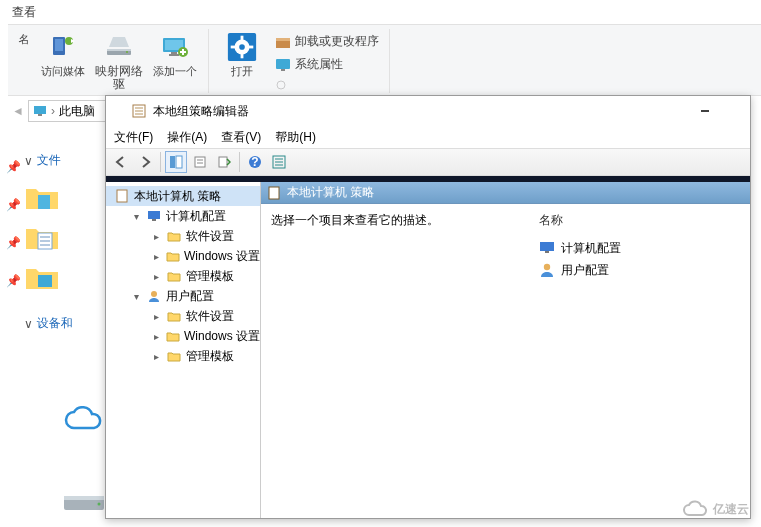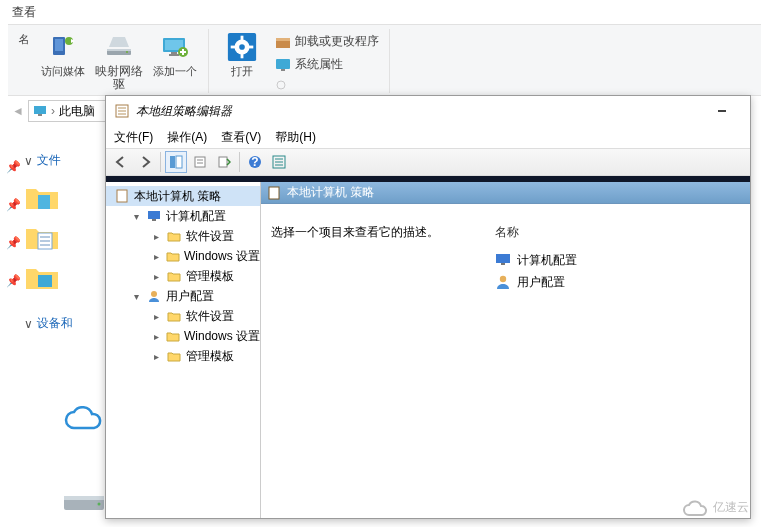--- a/index.html
+++ b/index.html
@@ -19,21 +19,21 @@
 .nav-row { display: flex; align-items: center; height: 30px; padding: 2px 4px; gap: 4px; background: #fff; }
 .breadcrumb { flex: 1; border: 1px solid #ccc; height: 22px; display: flex; align-items: center; padding: 0 4px; gap: 4px; }
 
 .sidebar-left { position: absolute; left: 0; top: 130px; width: 110px; padding: 10px 6px 6px 24px; }
 .side-head { color: #1a66b8; font-size: 13px; display: flex; align-items: center; gap: 4px; margin-bottom: 8px; margin-top: 12px; }
 .side-item { display: flex; align-items: center; gap: 6px; height: 40px; }
 .side-item .folder { width: 36px; height: 28px; }
 
 
 .gpedit { position: absolute; left: 105px; top: 95px; right: 10px; bottom: 8px; background: #fff; border: 1px solid #9a9a9a; box-shadow: 0 2px 8px rgba(0,0,0,0.25); display: flex; flex-direction: column; }
-.titlebar { height: 30px; display: flex; align-items: center; padding: 0 8px; background: #fff; font-style: italic; }
+.titlebar { height: 30px; display: flex; align-items: center; padding: 0 25px; background: #fff; }
 .titlebar .ttl { font-size: 12px; color: #000; flex: 1; }
 .winbtn { width: 40px; height: 28px; display: flex; align-items: center; justify-content: center; cursor: pointer; }
 .menubar { height: 22px; display: flex; align-items: center; gap: 14px; padding: 0 8px; color: #000; }
 .menubar span { cursor: pointer; }
 .toolbar { height: 28px; display: flex; align-items: center; gap: 2px; padding: 0 4px; border-top: 1px solid #ddd; border-bottom: 1px solid #ddd; background: linear-gradient(#f8f8f8,#ececec); }
 .tbtn { width: 22px; height: 22px; display: flex; align-items: center; justify-content: center; cursor: pointer; }
 .tbtn.box { border: 1px solid #8ab3e0; background: #e8f1fb; }
 .tsep { width: 1px; height: 20px; background: #ccc; margin: 0 2px; }
 
 .gp-body { flex: 1; display: flex; border-top: 6px solid #0f172a; }
@@ -41,29 +41,29 @@
 .tree-row { display: flex; align-items: center; height: 20px; padding-left: 4px; white-space: nowrap; cursor: pointer; }
 .tree-row.sel { background: #cfe3f7; }
 .tree-row.d1 { padding-left: 8px; }
 .tree-row.d2 { padding-left: 28px; }
 .tree-row.d3 { padding-left: 48px; }
 .tglyph { width: 10px; color: #666; font-size: 10px; margin-right: 2px; }
 .ticn { width: 16px; height: 16px; margin-right: 4px; display: flex; align-items: center; justify-content: center; }
 
 .detail { flex: 1; display: flex; flex-direction: column; }
 .detail-head { height: 22px; background: linear-gradient(#8fb9e0,#6f9fc9); border-bottom: 1px solid #6c95bc; display: flex; align-items: center; padding: 0 6px; color: #fff; gap: 6px; }
-.detail-body { flex: 1; display: flex; padding: 20px 10px; gap: 24px; }
+.detail-body { flex: 1; display: flex; padding: 8px 10px; gap: 40px; }
 .descpane { width: 200px; }
-.listpane { flex: 1; }
+.listpane { flex: 1; margin-left: 28px; }
 .listhead { color: #333; margin-bottom: 8px; }
 .list-item { display: flex; align-items: center; gap: 6px; height: 22px; cursor: pointer; }
 
 .cloud { position: absolute; left: 62px; top: 406px; }
 .hdd { position: absolute; left: 62px; top: 490px; }
-.watermark { position: absolute; right: 12px; bottom: 8px; color: #bcbcbc; font-size: 18px; font-weight: normal; display: flex; gap: 4px; }
+.watermark { position: absolute; right: 12px; bottom: 8px; color: #bcbcbc; font-size: 18px; font-weight: bold; display: flex; align-items: center; gap: 4px; }
 
 
 svg { display: block; }
 </style>
 </head>
 <body>
 
 <div class="explorer-bg">
   <div class="tab-bar">查看</div>
 

